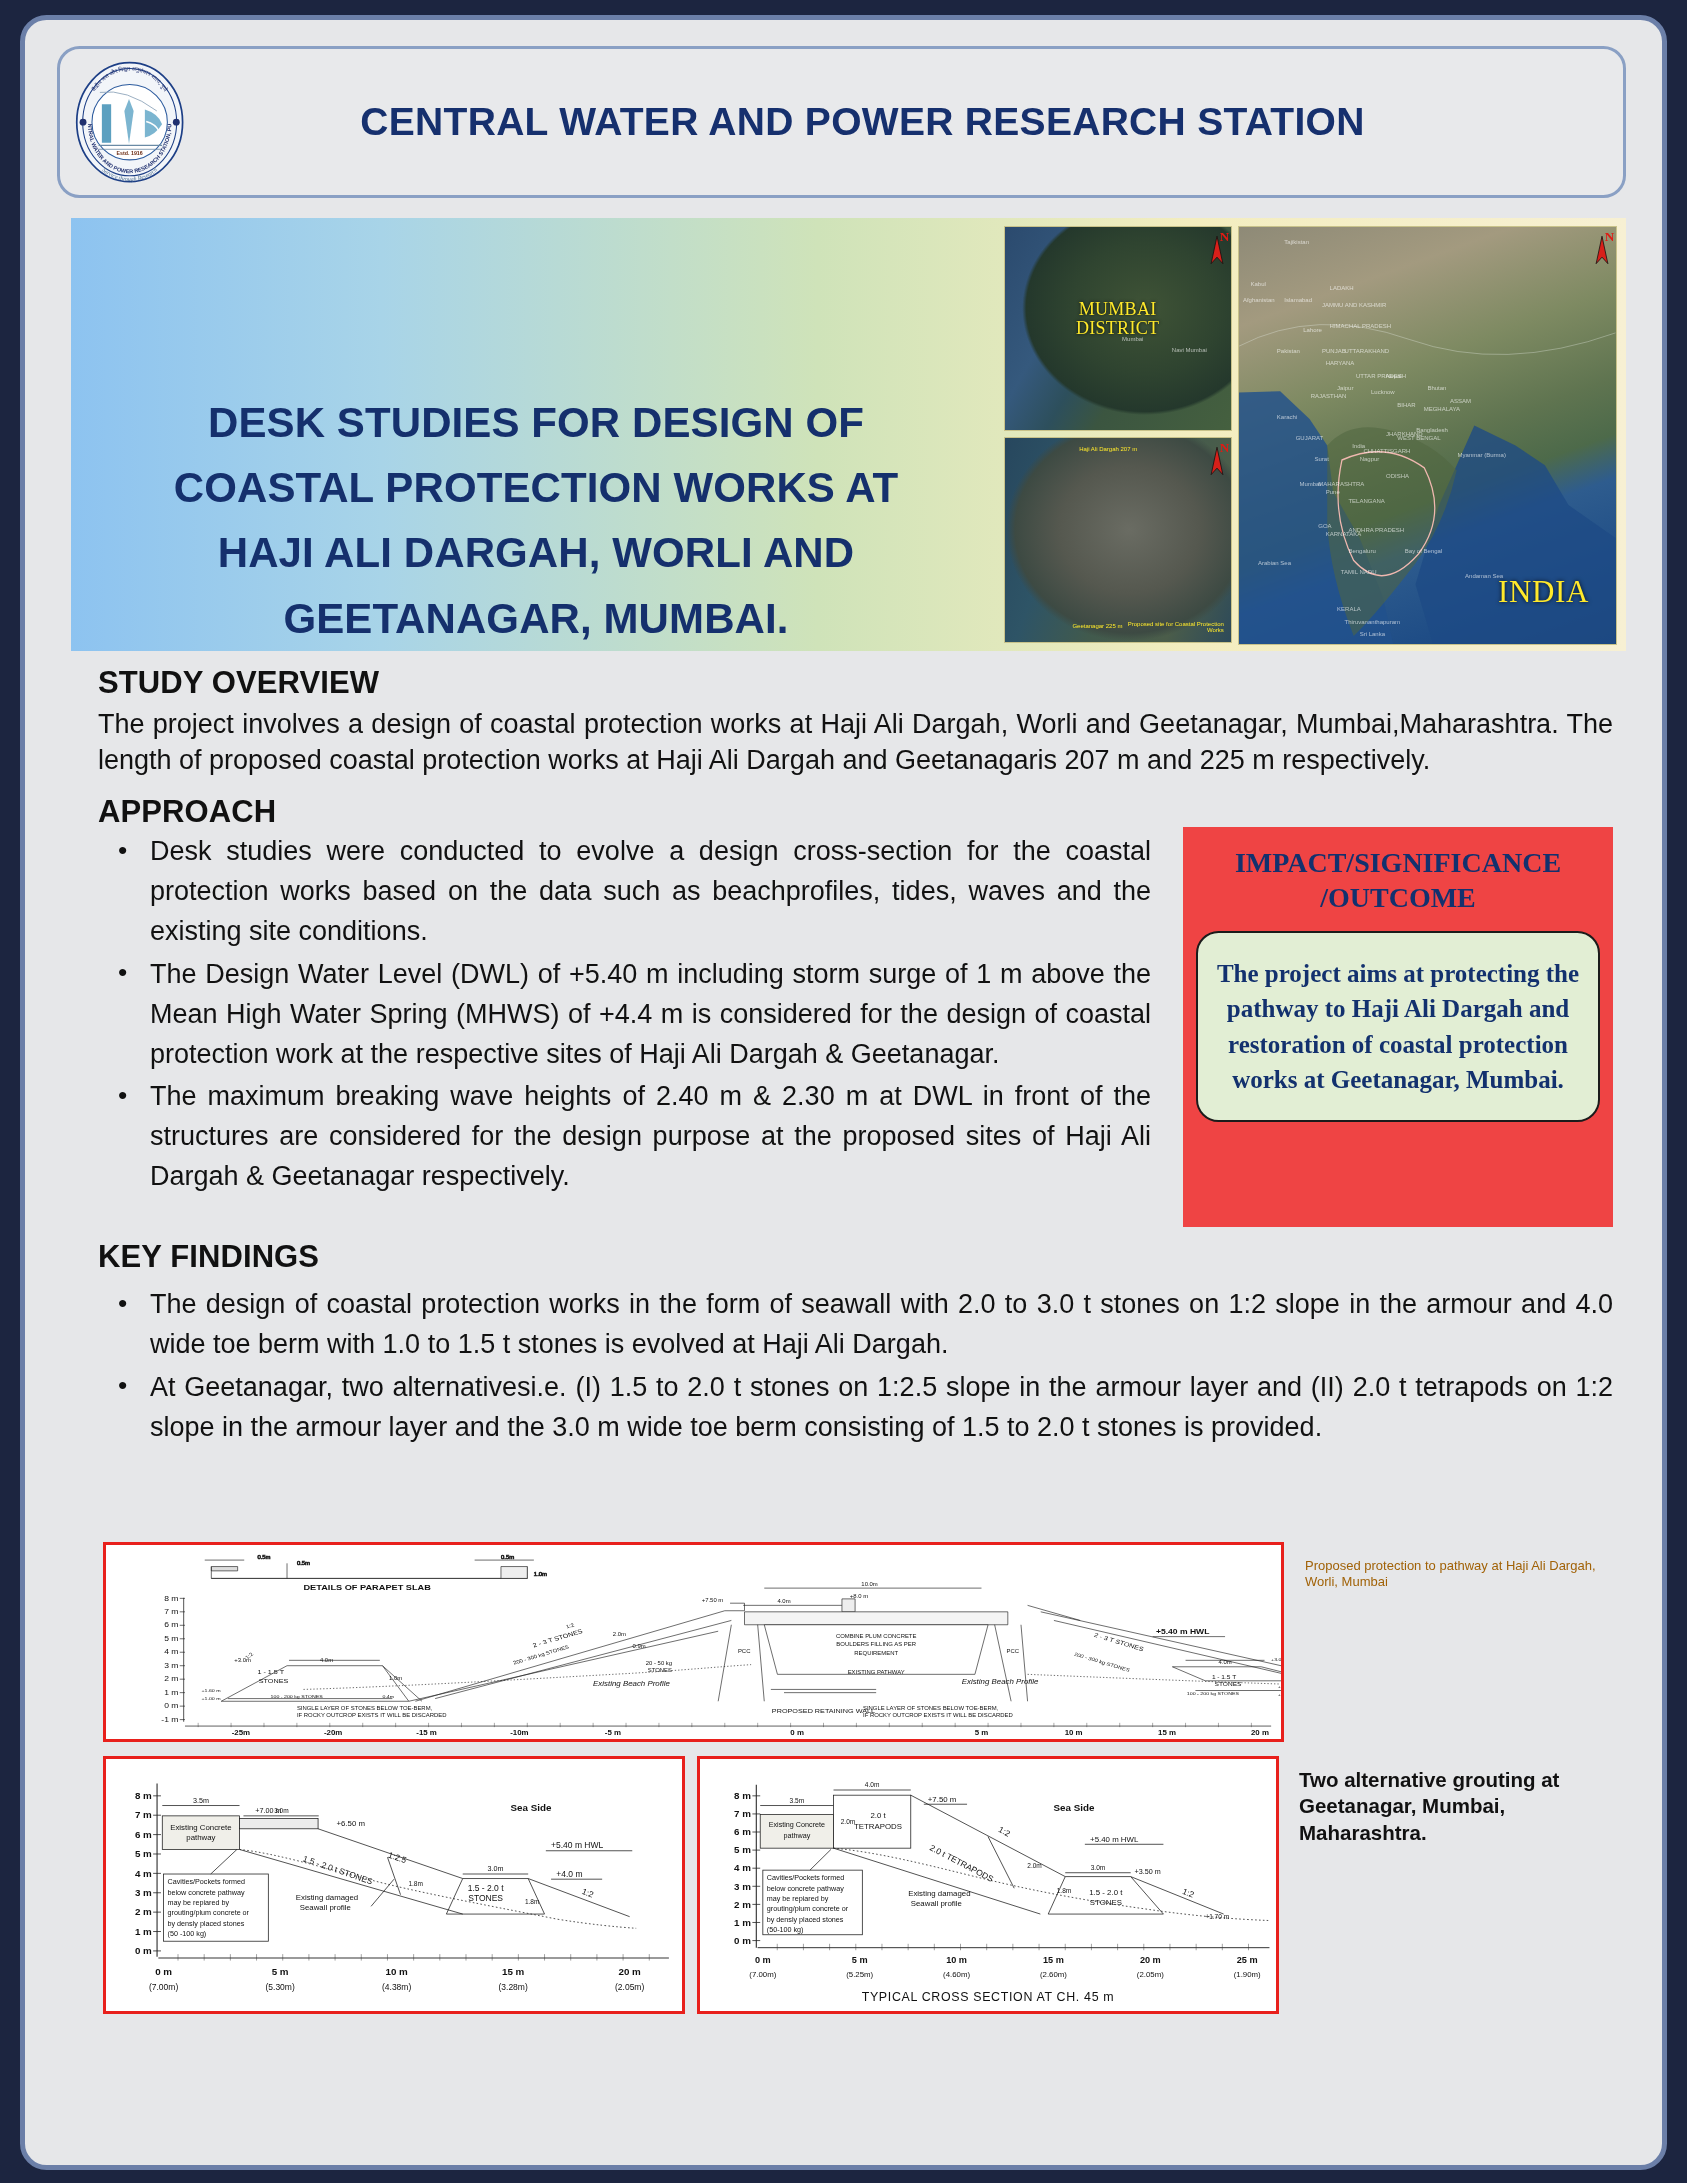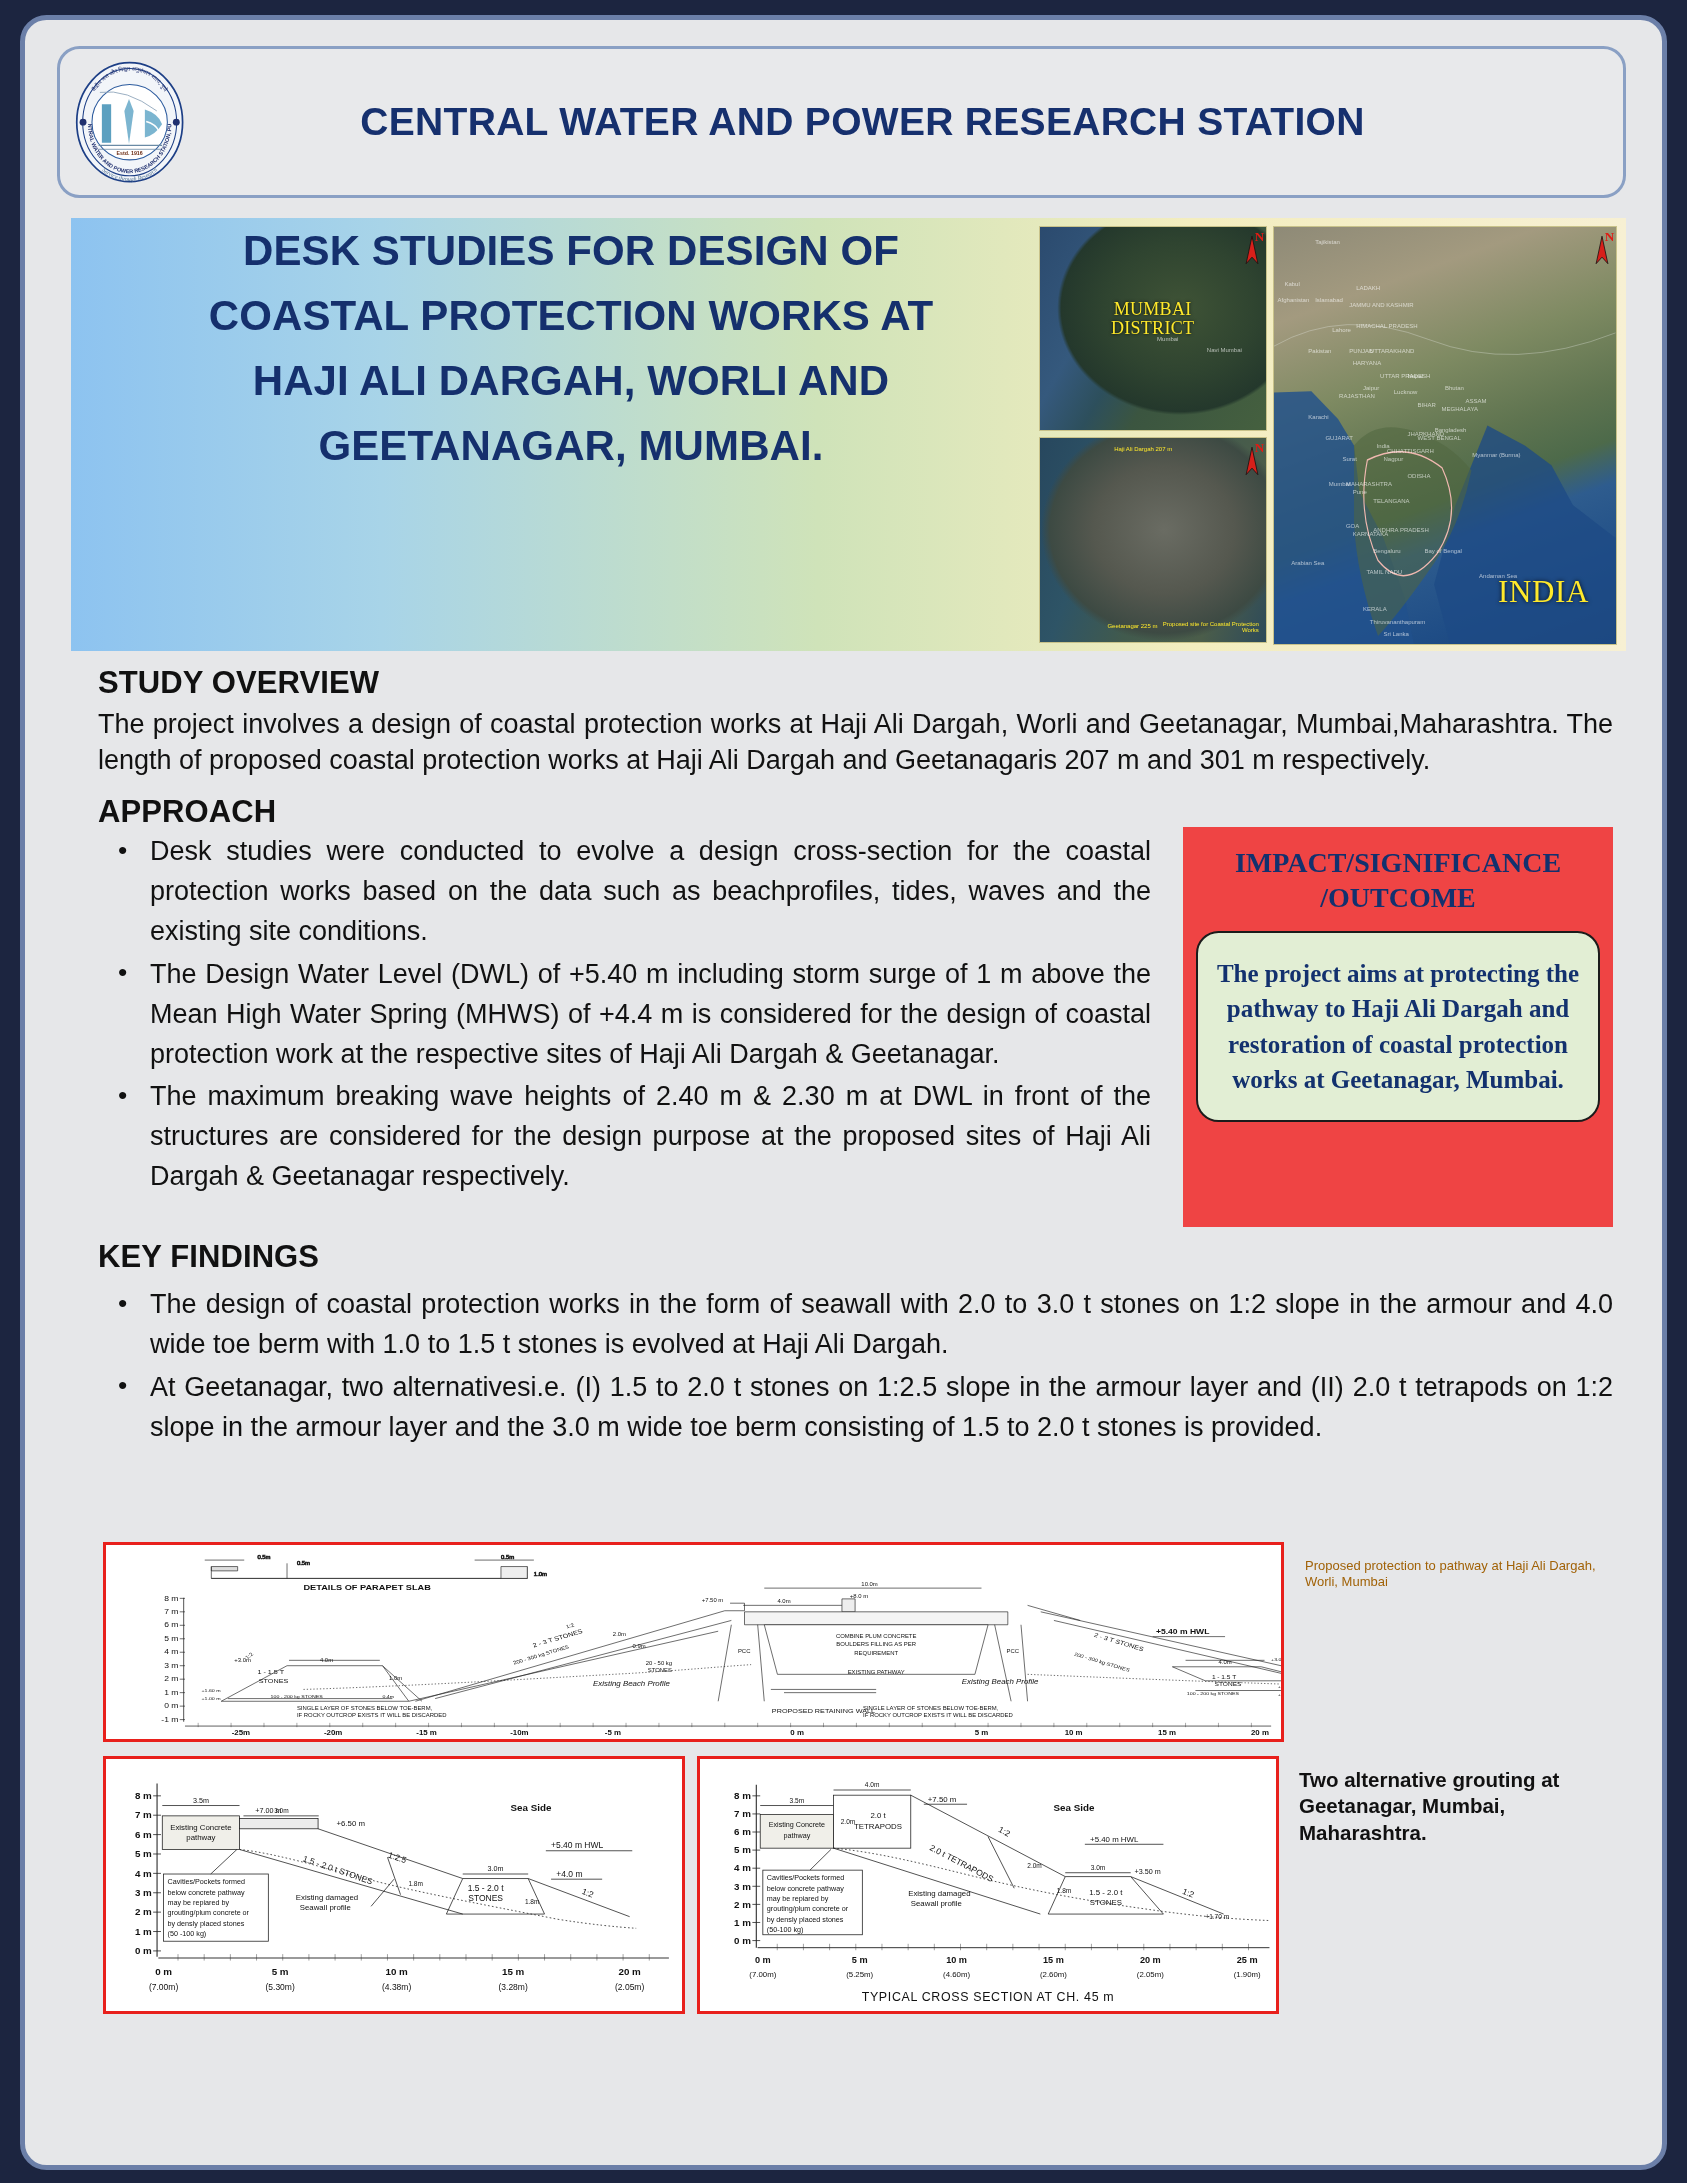--- a/index.html
+++ b/index.html
@@ -37,22 +37,22 @@
     font-family:"Liberation Sans", sans-serif;
     padding-right:86px;
   }
   
   .titleband{
     position:absolute;left:46px;top:198px;width:1555px;height:433px;
     background:linear-gradient(90deg,#8dc3f0 0%,#a8d4e8 20%,#cfe3b9 48%,#f3edbf 72%,#f7f0d3 100%);
     display:flex;
   }
   .title-left{
-    width:930px;display:flex;align-items:flex-start;justify-content:center;
-    padding:0 13.2px;box-sizing:border-box;margin-left:35px;
+    width:930px;display:flex;align-items:flex-end;justify-content:center;
+    padding:0 13.2px;box-sizing:border-box;
   }
   .title-left h1{
     margin:0;text-align:center;
     font-size:42px;line-height:1.55;font-weight:bold;
     color:#15306d;letter-spacing:0.1px;
   }
   .title-right{
     flex:1;position:relative;padding:8px 9.3px 8px 2.6px;box-sizing:border-box;
     display:flex;gap:6.6px;
   }
@@ -284,21 +284,21 @@
               </svg>
           </div>
         </div>
       </div>
     </div>
   </div>
 
   <div class="content">
 
     <h2 class="sec-h">STUDY OVERVIEW</h2>
-    <p class="ptext">The project involves a design of coastal protection works at Haji Ali Dargah, Worli and Geetanagar, Mumbai,Maharashtra. The length of proposed coastal protection works at Haji Ali Dargah and Geetanagaris 207 m and 301 m respectively.</p>
+    <p class="ptext">The project involves a design of coastal protection works at Haji Ali Dargah, Worli and Geetanagar, Mumbai,Maharashtra. The length of proposed coastal protection works at Haji Ali Dargah and Geetanagaris 207 m and 225 m respectively.</p>
 
     <div class="approach-wrap">
       <div class="approach-left">
         <h2 class="sec-h" style="margin-bottom:1.3px;">APPROACH</h2>
         <ul class="blist">
           <li>Desk studies were conducted to evolve a design cross-section for the coastal protection works based on the data such as beachprofiles, tides, waves and the existing site conditions.</li>
           <li>The Design Water Level (DWL) of +5.40 m including storm surge of 1 m above the Mean High Water Spring (MHWS) of +4.4 m is considered for the design of coastal protection work at the respective sites of Haji Ali Dargah &amp; Geetanagar.</li>
           <li>The maximum breaking wave heights of 2.40 m &amp; 2.30 m at DWL in front of the structures are considered for the design purpose at the proposed sites of Haji Ali Dargah &amp; Geetanagar respectively.</li>
         </ul>
       </div>

